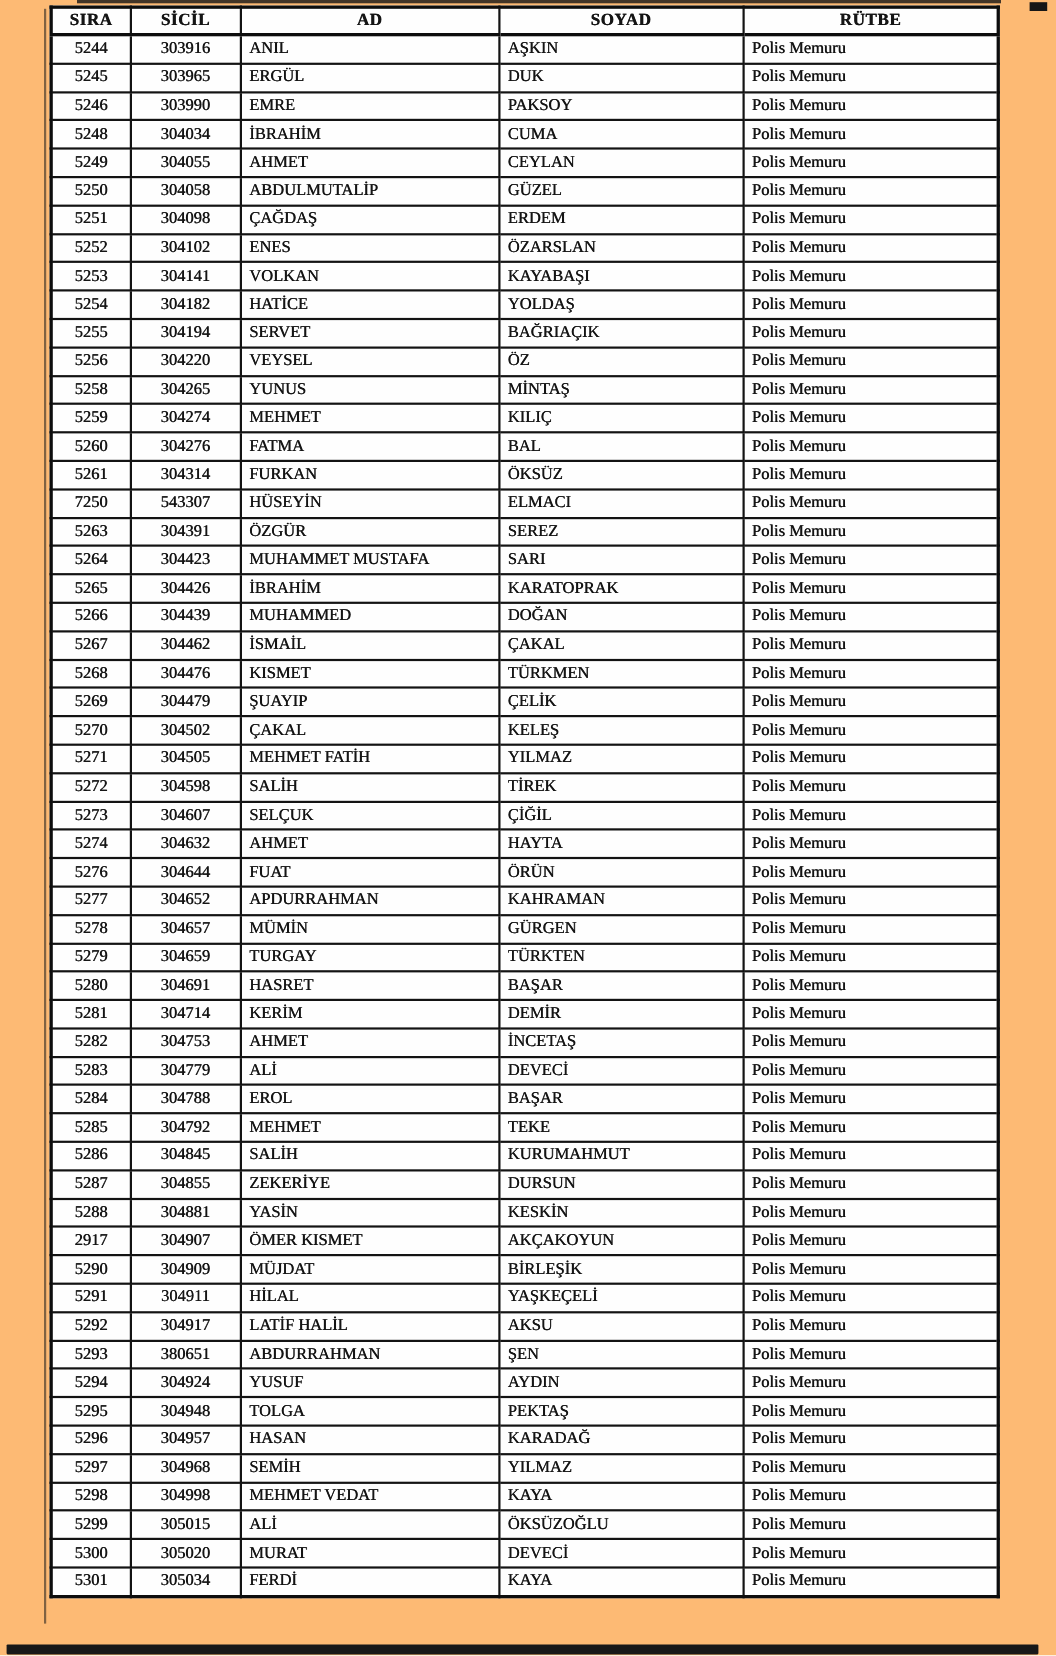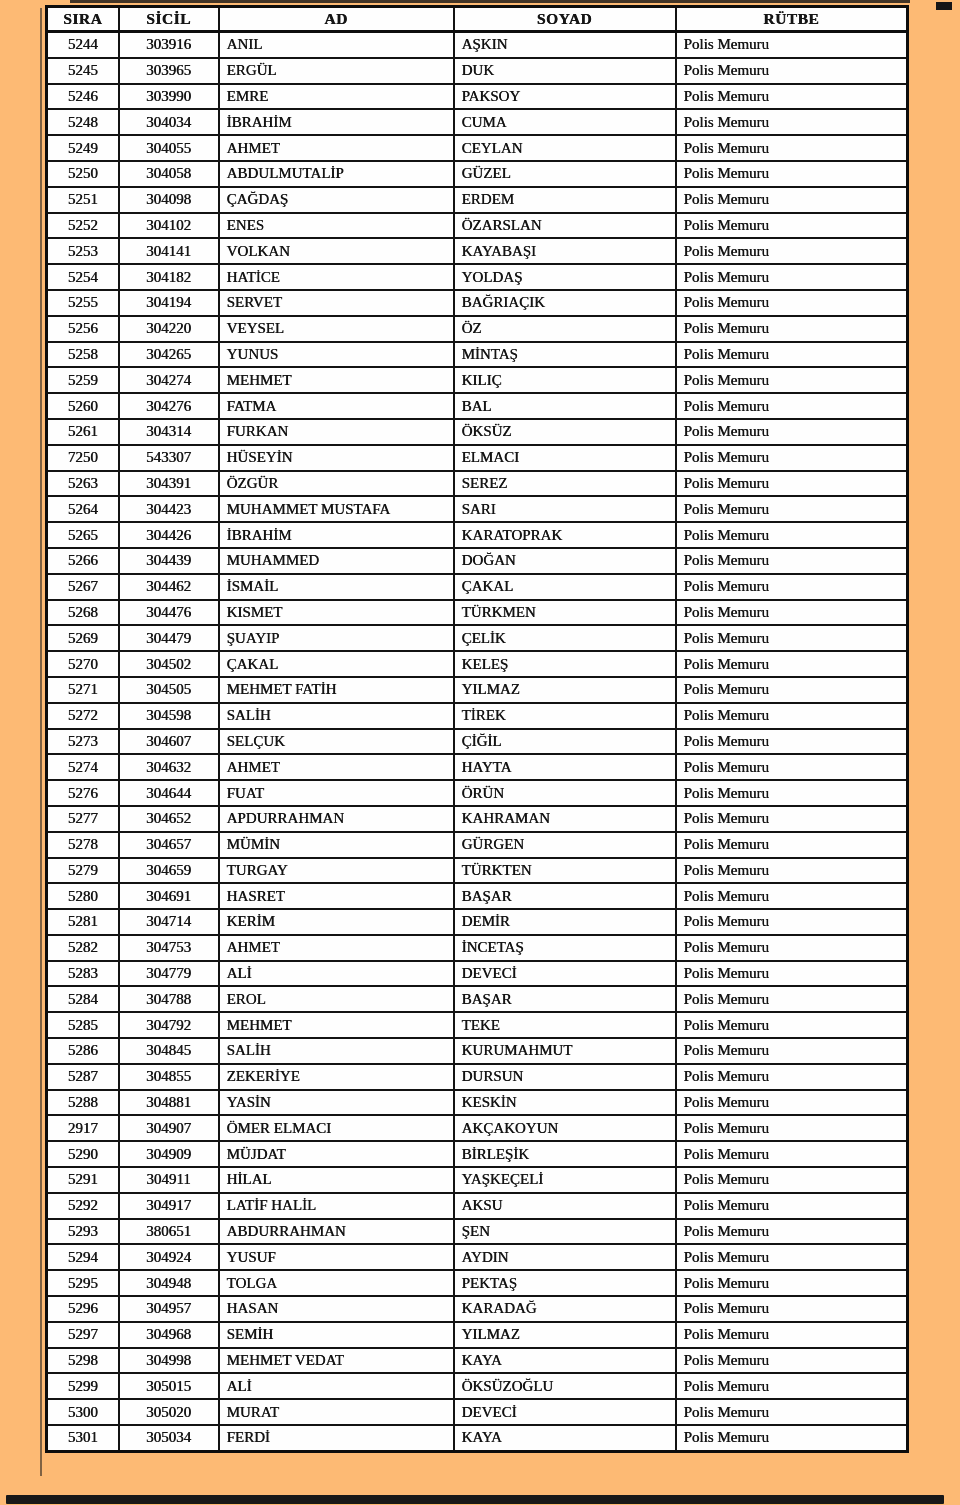--- a/index.html
+++ b/index.html
@@ -407,21 +407,21 @@
         <tr>
           <td class="c0">5288</td>
           <td class="c1">304881</td>
           <td class="c2">YASİN</td>
           <td class="c3">KESKİN</td>
           <td class="c4">Polis Memuru</td>
         </tr>
         <tr>
           <td class="c0">2917</td>
           <td class="c1">304907</td>
-          <td class="c2">ÖMER ELMACI</td>
+          <td class="c2">ÖMER KISMET</td>
           <td class="c3">AKÇAKOYUN</td>
           <td class="c4">Polis Memuru</td>
         </tr>
         <tr>
           <td class="c0">5290</td>
           <td class="c1">304909</td>
           <td class="c2">MÜJDAT</td>
           <td class="c3">BİRLEŞİK</td>
           <td class="c4">Polis Memuru</td>
         </tr>

